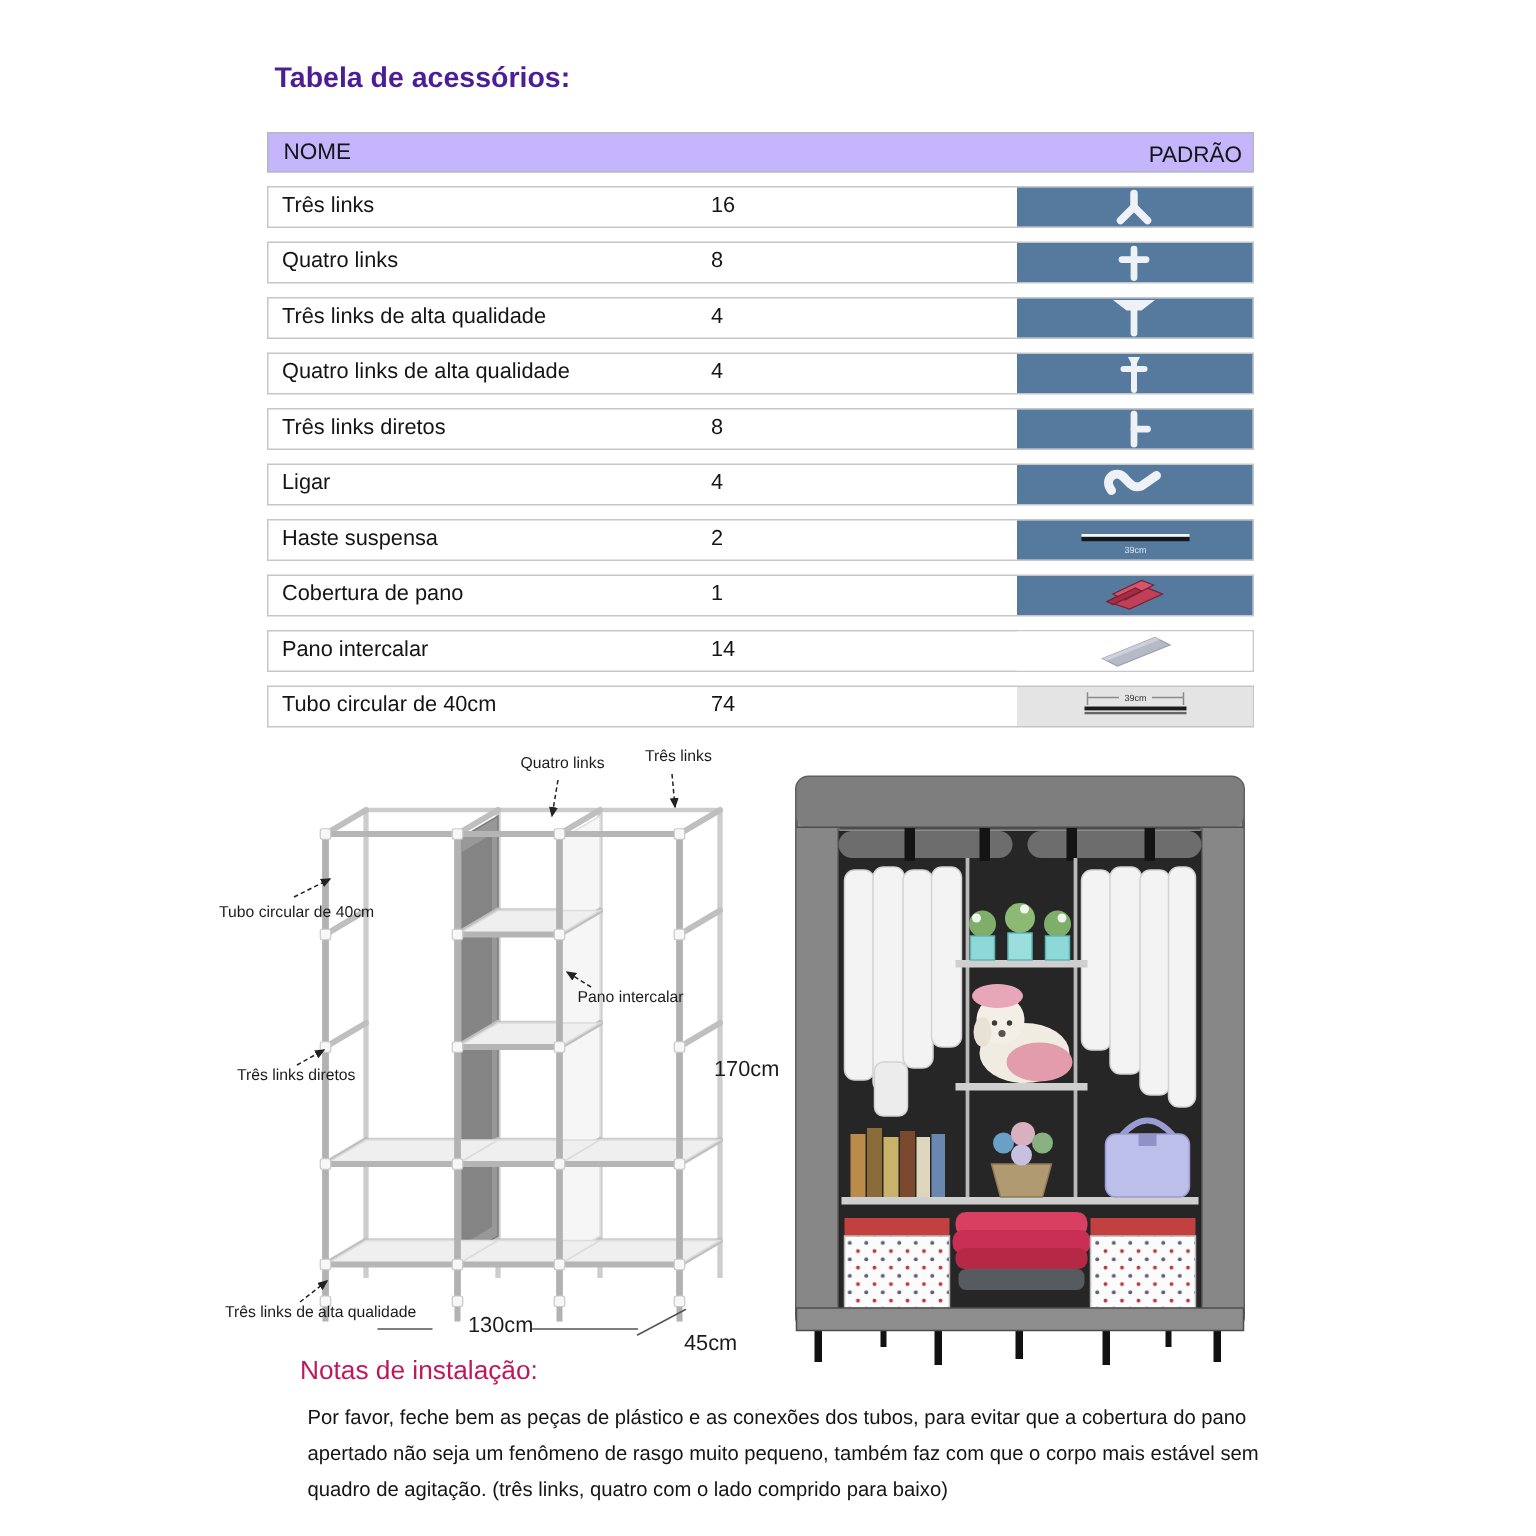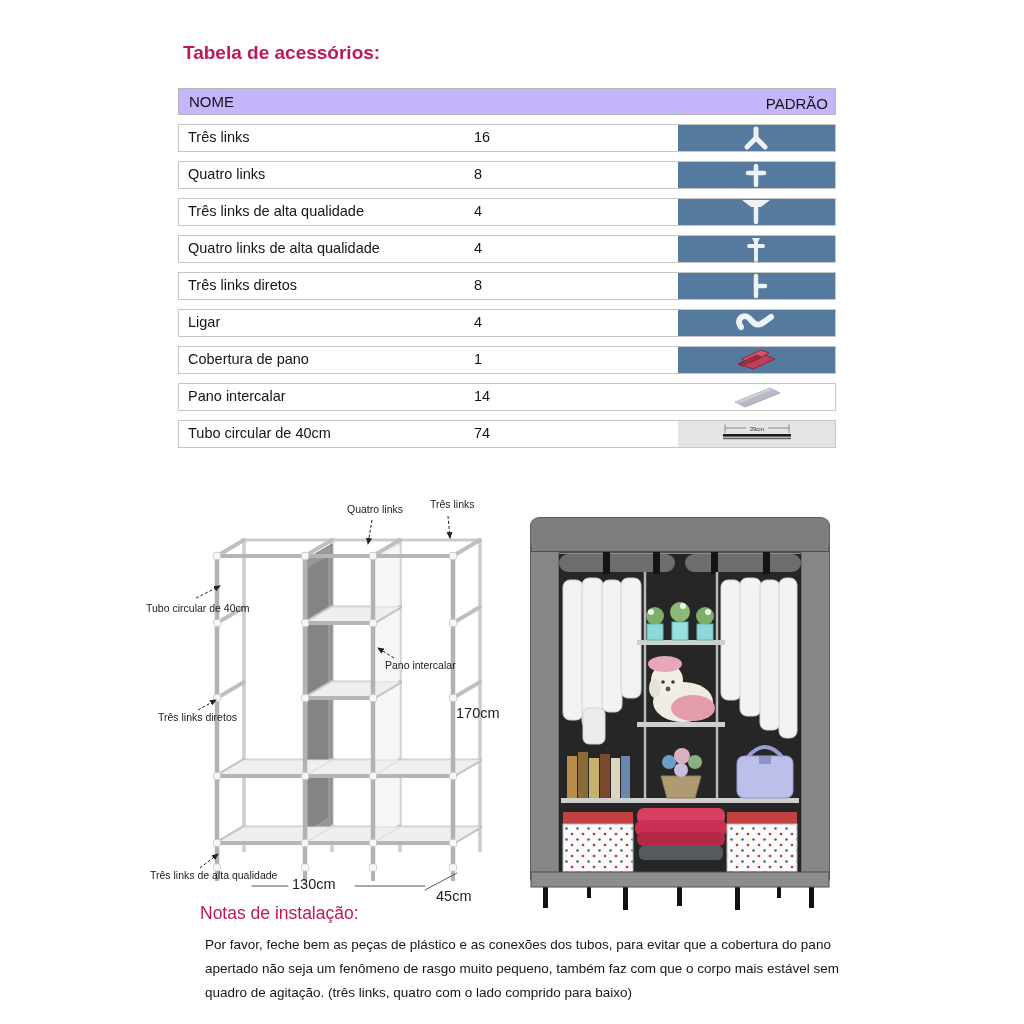--- a/index.html
+++ b/index.html
@@ -19,36 +19,36 @@
   .trow .tpattern svg{display:block;}
   
   .diagram{position:absolute;left:140px;top:498px;width:380px;height:425px;}
   .dlabel{position:absolute;font-size:10.5px;color:#1c1c1c;white-space:nowrap;}
   .d0{left:207px;top:5px;}
   .d1{left:290px;top:0px;}
   .d2{left:6px;top:104px;}
   .d3{left:245px;top:161px;}
   .d4{left:18px;top:213px;}
   .d5{left:10px;top:371px;}
-  .dim{position:absolute;font-size:14.5px;color:#1c1c1c;white-space:nowrap;}
+  .dim{position:absolute;font-size:14.5px;color:#1c1c1c;white-space:nowrap;margin-left:20px;}
   .dim-h{left:316px;top:207px;}
   .dim-w{left:152px;top:378px;}
   .dim-d{left:296px;top:390px;}
   
   .photo{position:absolute;left:525px;top:512px;width:310px;height:398px;}
   
   .notes-title{position:absolute;left:200px;top:903px;margin:0;font-size:17.5px;font-weight:normal;}
   .notes-body{position:absolute;left:205px;top:933px;width:638px;margin:0;font-size:13.5px;line-height:24px;}
 </style>
 </head>
 <body>
 
 <div class="page">
 
-  <h1 class="title" style="color: #be185d;">Tabela de acessórios:</h1>
+  <h1 class="title" style="color: #4c1d95;">Tabela de acessórios:</h1>
 
   <div class="acc-table">
     <div class="thead">
       <span class="h-name">NOME</span>
       <span class="h-qty">QUANTIDADE</span>
       <span class="h-pattern">PADRÃO</span>
     </div>
     <div id="rows">
         <div class="trow">
           <span class="tname">Três links</span>
@@ -109,20 +109,31 @@
               </g>
             </svg>
           </div>
         </div>
         <div class="trow">
           <span class="tname">Ligar</span>
           <span class="tqty">4</span>
           <div class="tpattern" style="background: rgb(86, 121, 158);">
             <svg xmlns="http://www.w3.org/2000/svg" width="157" height="26" viewBox="0 0 157 26">
               <path d="M63 17 C57 9 66 3 71 8 C75 12 77 16 83 14 L93 7" stroke="#eef2f6" fill="none" stroke-linecap="round" stroke-width="6"></path>
+            </svg>
+          </div>
+        </div>
+        <div class="trow">
+          <span class="tname">Haste suspensa</span>
+          <span class="tqty">2</span>
+          <div class="tpattern" style="background: rgb(86, 121, 158);">
+            <svg xmlns="http://www.w3.org/2000/svg" width="157" height="26" viewBox="0 0 157 26">
+              <rect x="43" y="9" width="72" height="1.8" fill="#f5f5f5"></rect>
+              <rect x="43" y="11" width="72" height="2.8" fill="#14181d"></rect>
+              <text x="79" y="21.5" font-size="6" fill="#dde5ee" text-anchor="middle" font-family="Liberation Sans,sans-serif">39cm</text>
             </svg>
           </div>
         </div>
         <div class="trow">
           <span class="tname">Cobertura de pano</span>
           <span class="tqty">1</span>
           <div class="tpattern" style="background: rgb(86, 121, 158);">
             <svg xmlns="http://www.w3.org/2000/svg" width="157" height="26" viewBox="0 0 157 26">
               <g stroke="#7e1f30" stroke-width="0.8">
                 <path d="M60 17 L82 6 L97 12 L75 22 Z" fill="#c04059"></path>

